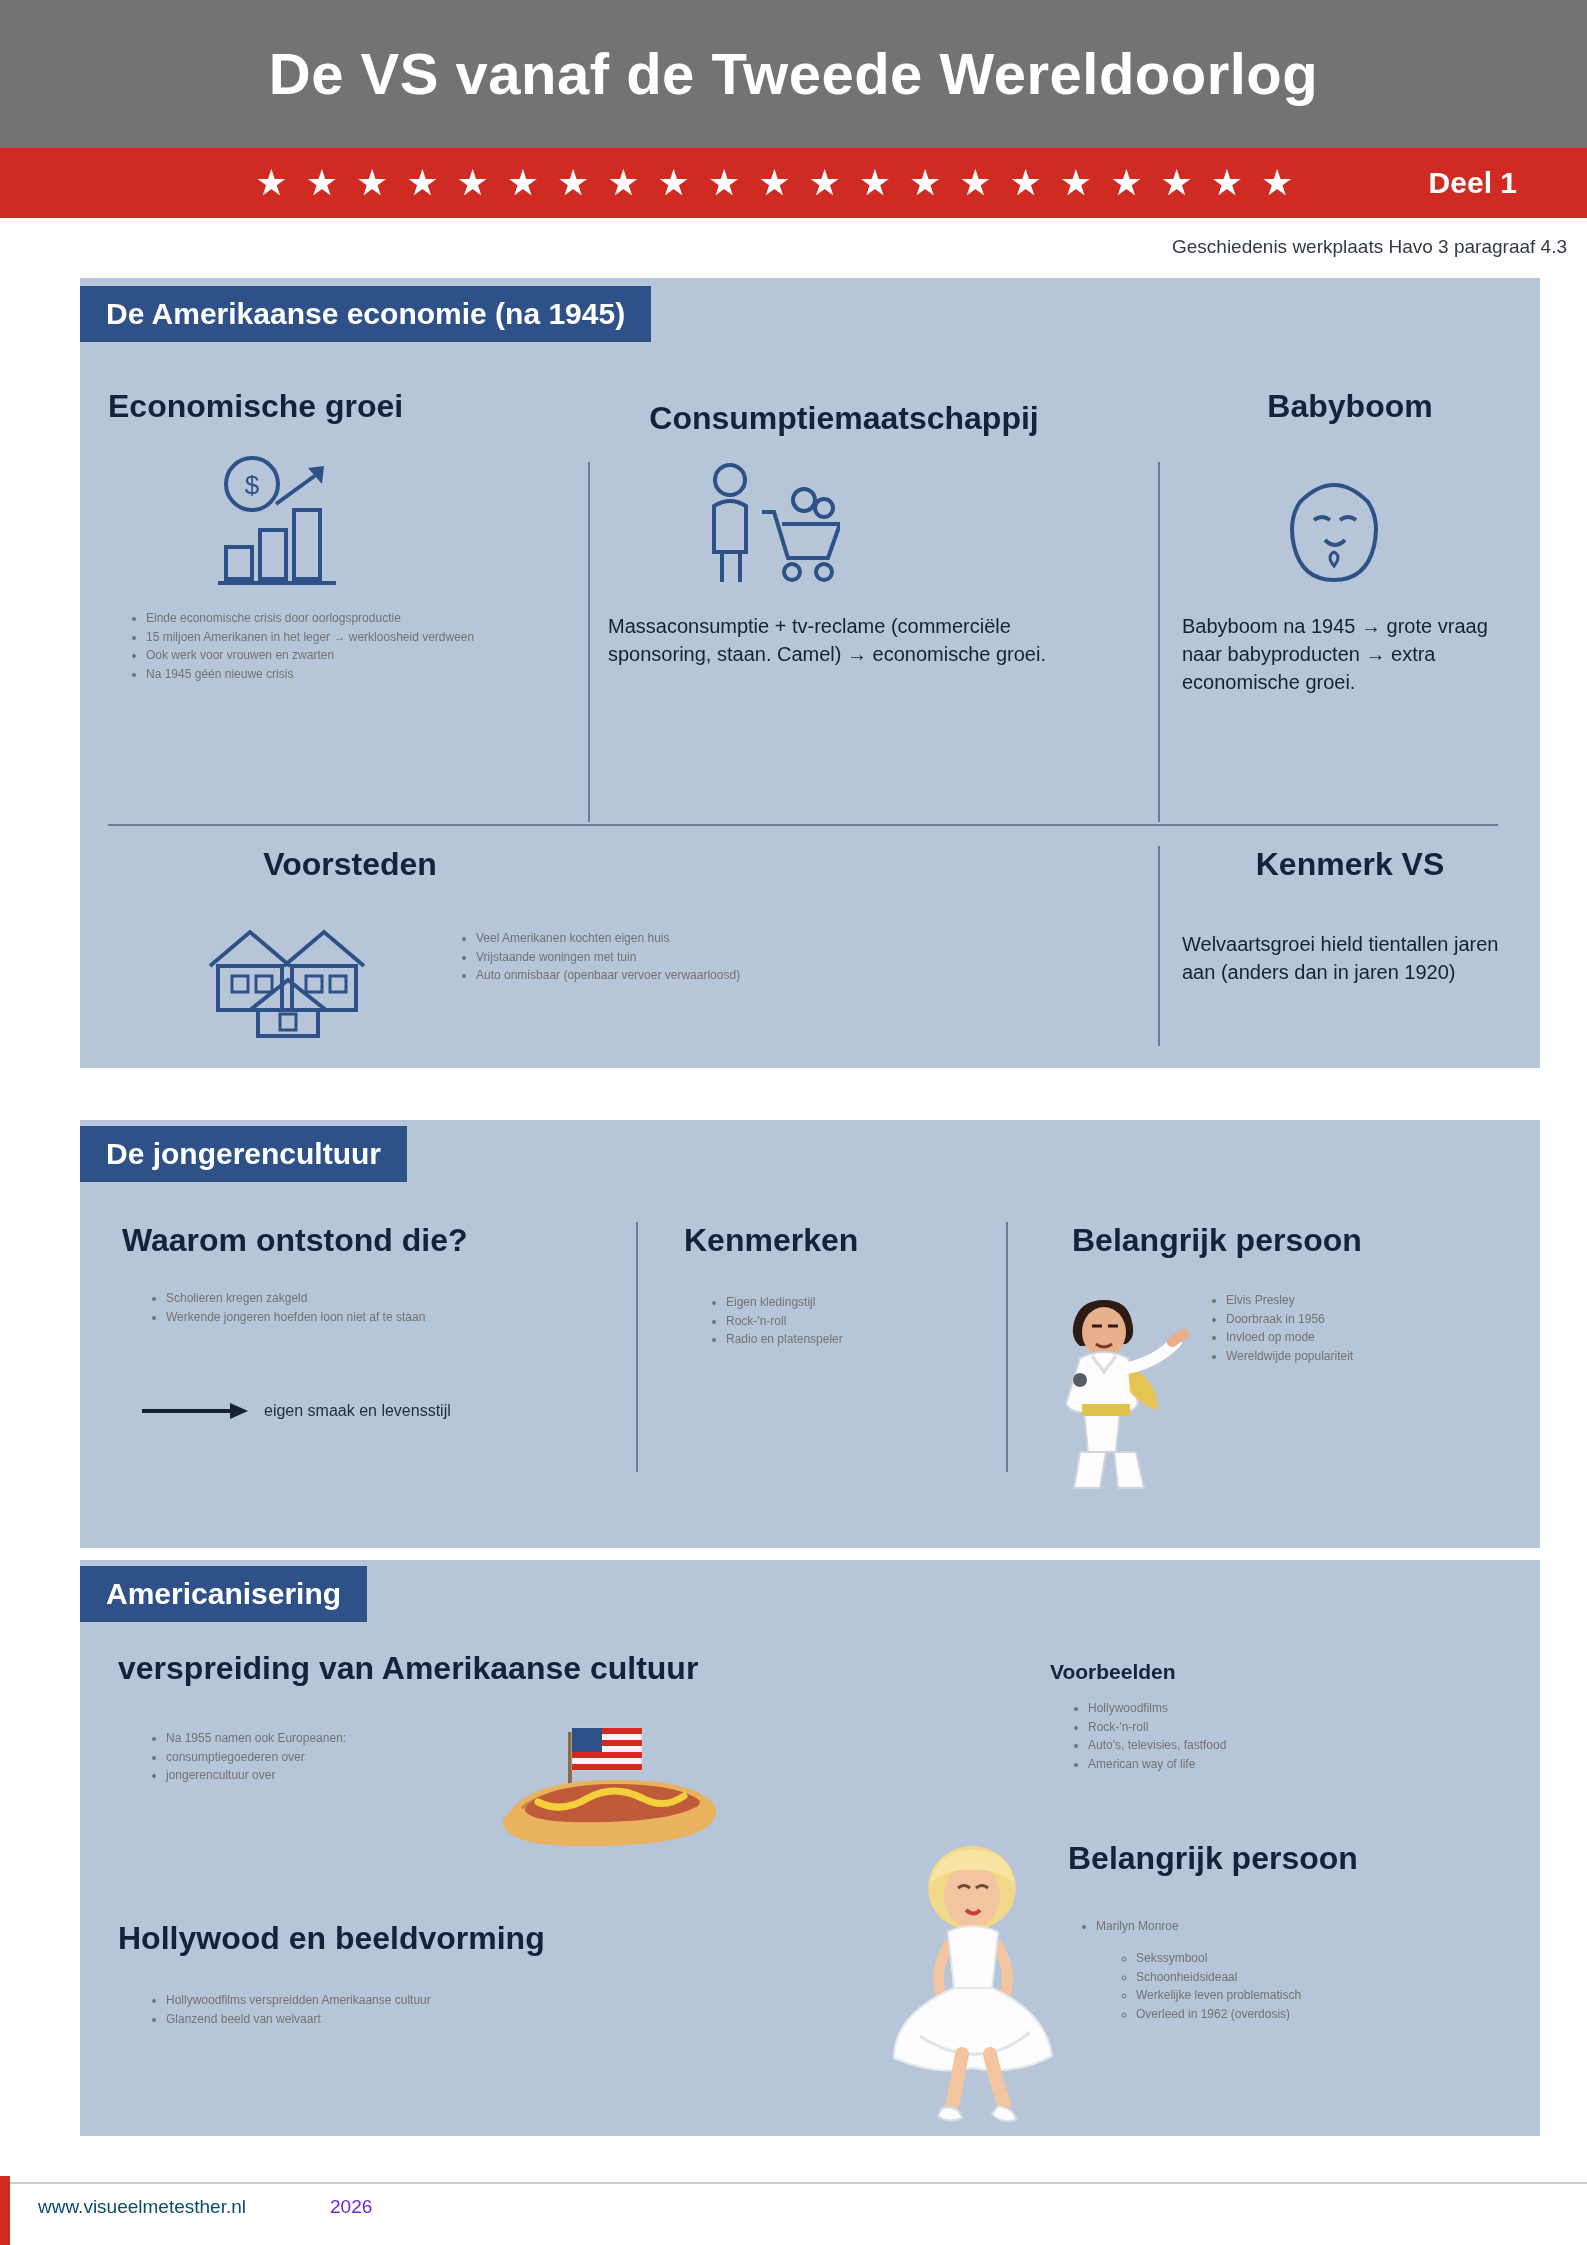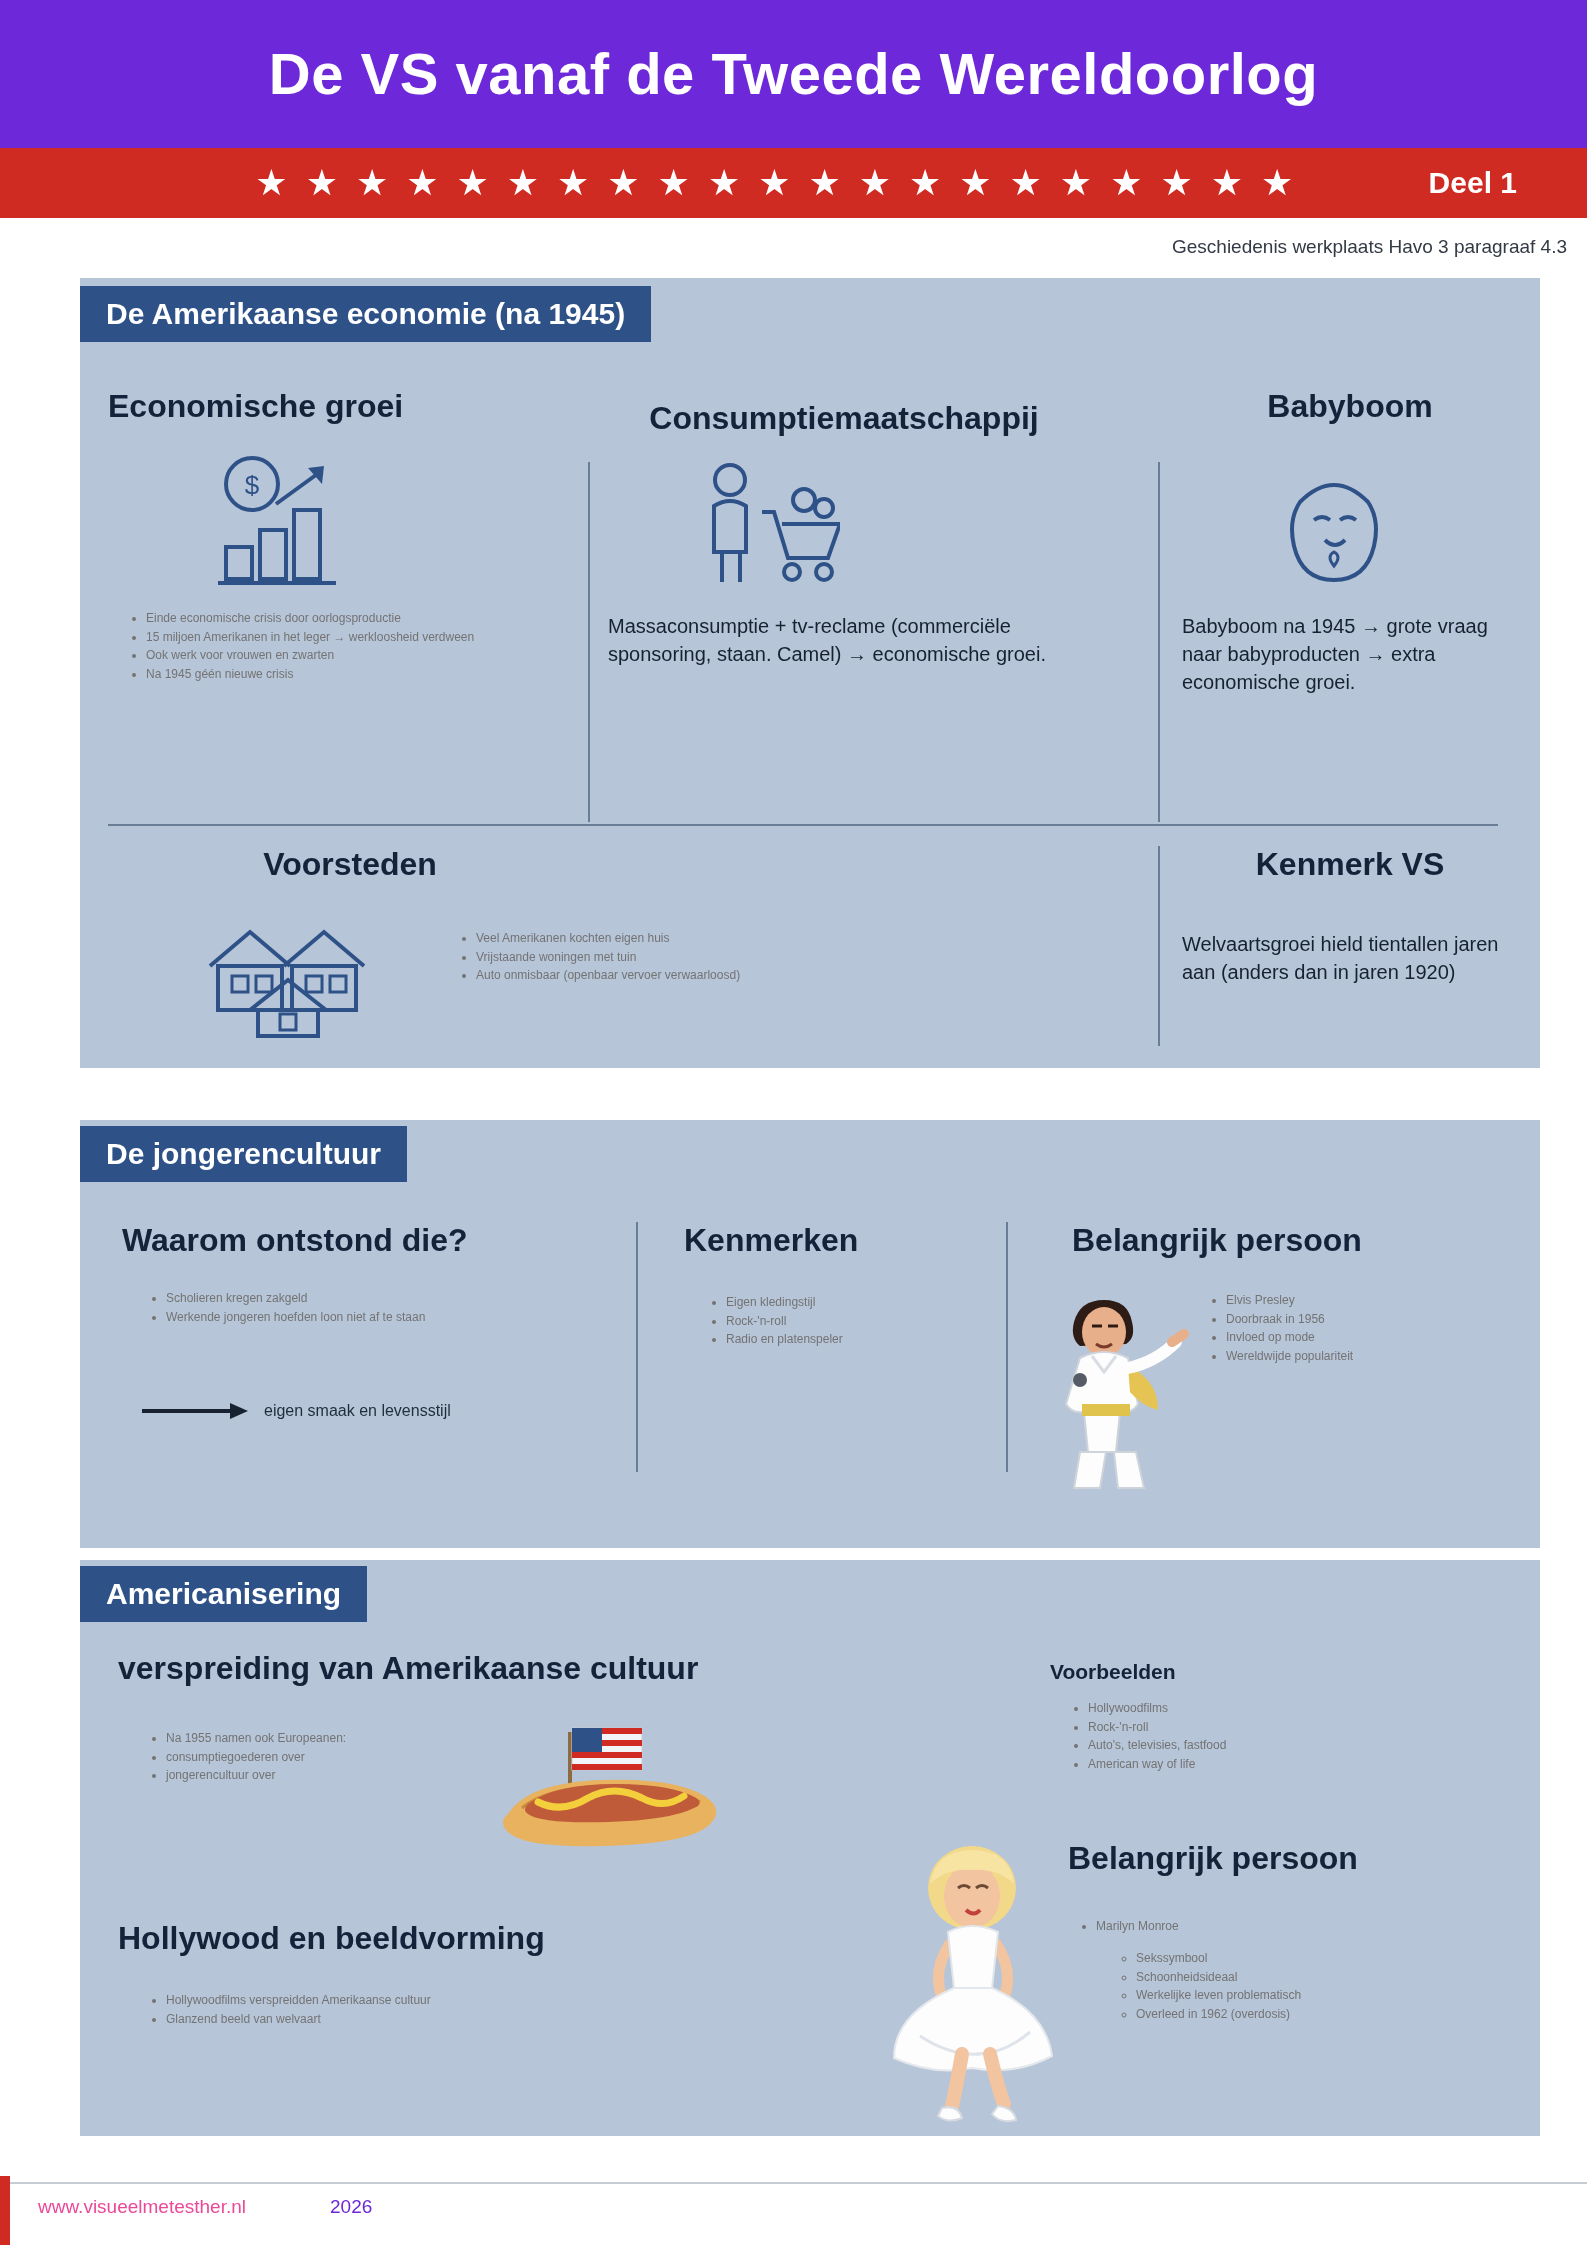--- a/index.html
+++ b/index.html
@@ -15,21 +15,21 @@
     color: #1f2d3d;
     overflow: hidden;
   }
 
   
   .header-bar {
     position: absolute;
     left: 0; top: 0;
     width: 1587px;
     height: 148px;
-    background: #6d28d9;
+    background: #737373;
     display: flex;
     align-items: center;
     justify-content: center;
   }
   .header-title {
     color: #ffffff;
     font-size: 58px;
     font-weight: bold;
     letter-spacing: 0.5px;
     text-align: center;
@@ -136,21 +136,21 @@
     top: 2182px;
     width: 1587px;
     height: 2px;
     background: #c6ccd4;
   }
   .footer-text {
     position: absolute;
     left: 38px;
     top: 2196px;
     font-size: 19px;
-    color: #ec4899;
+    color: #0c4a6e;
   }
   .footer-year {
     position: absolute;
     left: 330px;
     top: 2196px;
     font-size: 19px;
     color: #6d28d9;
   }
   
   .corner-accent {

